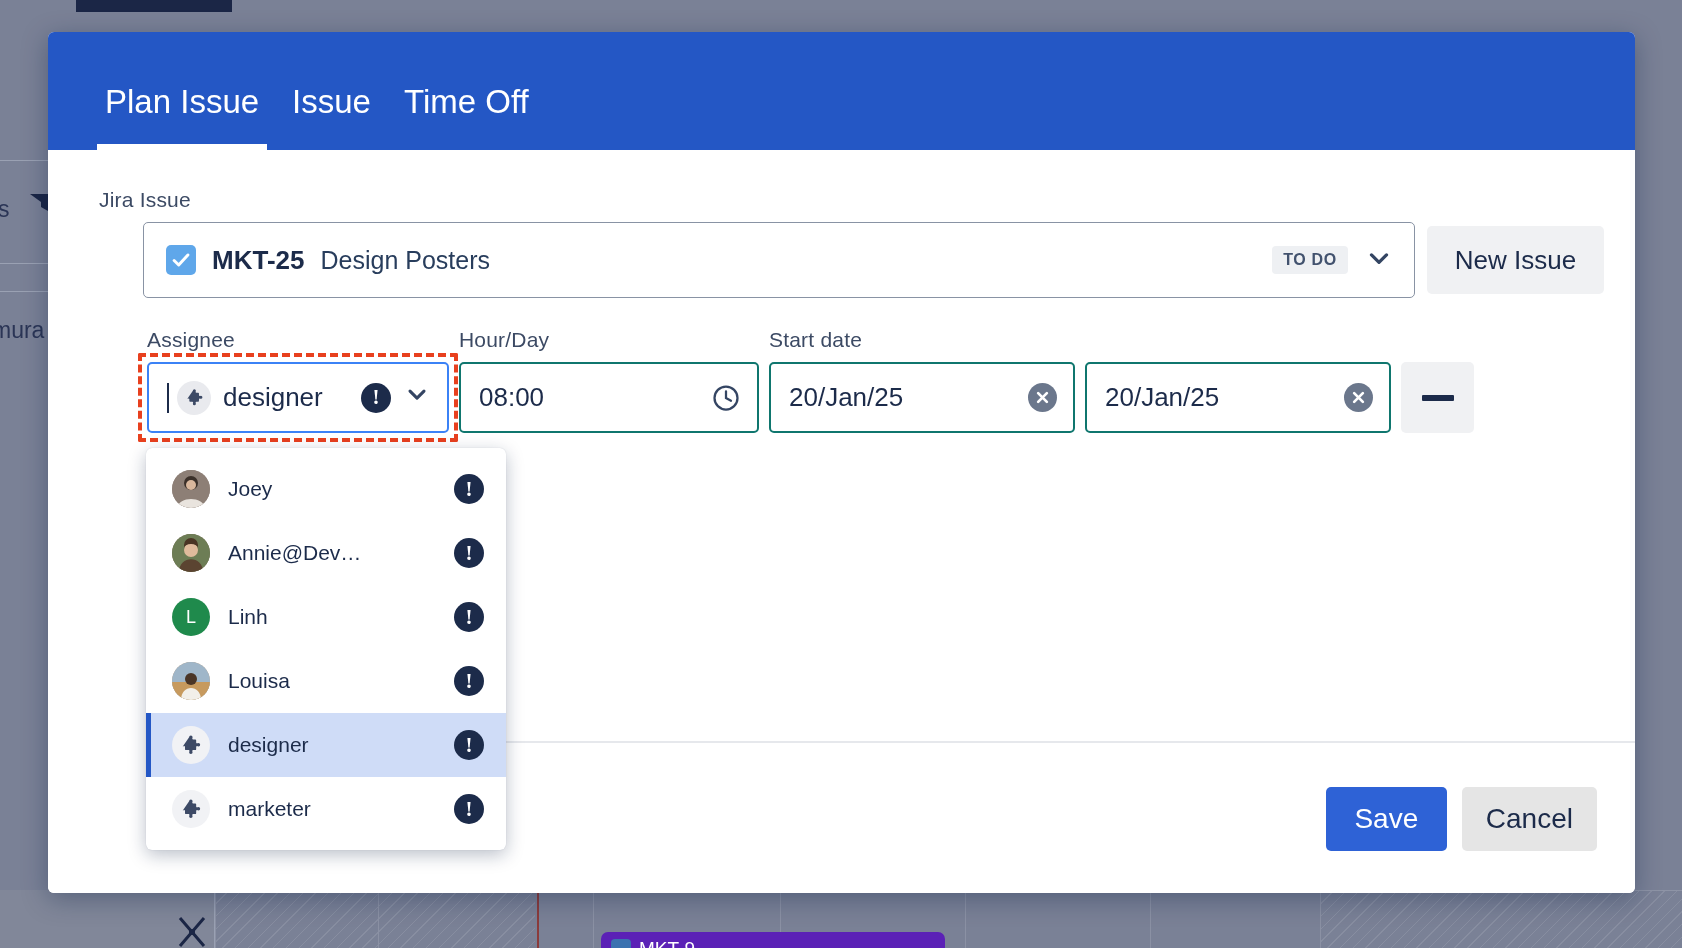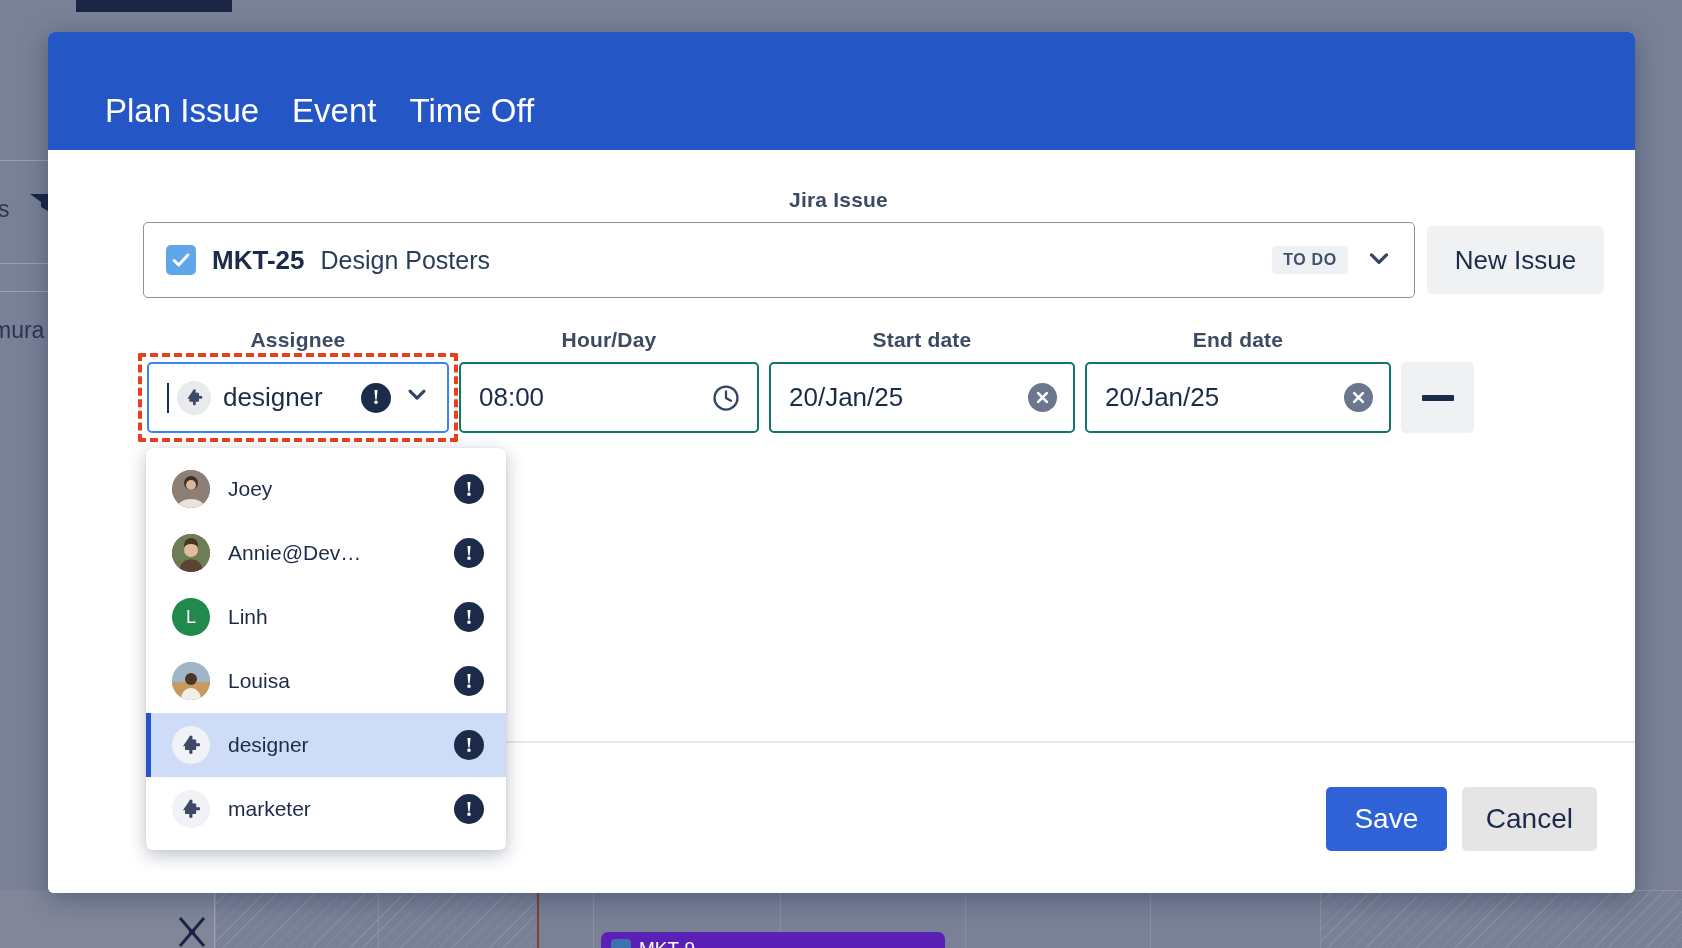--- a/index.html
+++ b/index.html
@@ -79,21 +79,21 @@
     background: #ffffff;
     border-radius: 6px;
     box-shadow: 0 6px 26px rgba(9,30,66,0.35);
     overflow: visible;
   }
   .modal-header {
     height: 118px;
     background: #2457c5;
     border-radius: 6px 6px 0 0;
     position: relative;
-    display: flex; align-items: center;
+    display: flex; align-items: flex-start;
     padding: 53px 0 0 57px;
     gap: 33px;
   }
   .tab {
     color: #ffffff;
     font-size: 33px;
     line-height: 1;
     padding-bottom: 14px;
     cursor: pointer;
     position: relative;
@@ -110,24 +110,23 @@
     position: relative;
     padding: 38px 57px 0 51px;
     height: calc(100% - 118px);
     background: #ffffff;
     border-radius: 0 0 6px 6px;
   }
 
   .field-label {
     color: #3c4a64;
     font-size: 21px;
-    font-weight: bold;
+    font-weight: normal;
     margin-bottom: 10px;
     letter-spacing: 0.2px;
-    text-align: center;
   }
 
   
   .issue-row { display: flex; align-items: center; gap: 12px; padding-left: 44px; }
   .issue-box {
     flex: 0 0 1272px;
     height: 76px;
     border: 1px solid #8993a4;
     border-radius: 5px;
     display: flex; align-items: center;
@@ -331,21 +330,21 @@
   </div>
 </div>
 
 <div id="modal">
 
   <div class="modal-header">
     <div class="tab active">
       <span>Plan Issue</span>
     </div>
     <div class="tab">
-      <span>Event</span>
+      <span>Issue</span>
     </div>
     <div class="tab">
       <span>Time Off</span>
     </div>
   </div>
 
   <div class="modal-body">
 
     <div class="field-label">Jira Issue</div>
     <div class="issue-row">
@@ -483,21 +482,20 @@
           <span class="clear-x">
             <svg viewBox="0 0 24 24" width="29" height="29">
               <circle cx="12" cy="12" r="11" fill="#6b778c"></circle>
               <path d="M8.4 8.4 L15.6 15.6 M15.6 8.4 L8.4 15.6" stroke="#ffffff" stroke-width="2.2" stroke-linecap="round"></path>
             </svg>
           </span>
         </div>
       </div>
 
       <div class="field-col col-end">
-        <div class="field-label">End date</div>
         <div class="input-box">
           <span class="value-text">20/Jan/25</span>
           <span class="clear-x">
             <svg viewBox="0 0 24 24" width="29" height="29">
               <circle cx="12" cy="12" r="11" fill="#6b778c"></circle>
               <path d="M8.4 8.4 L15.6 15.6 M15.6 8.4 L8.4 15.6" stroke="#ffffff" stroke-width="2.2" stroke-linecap="round"></path>
             </svg>
           </span>
         </div>
       </div>

